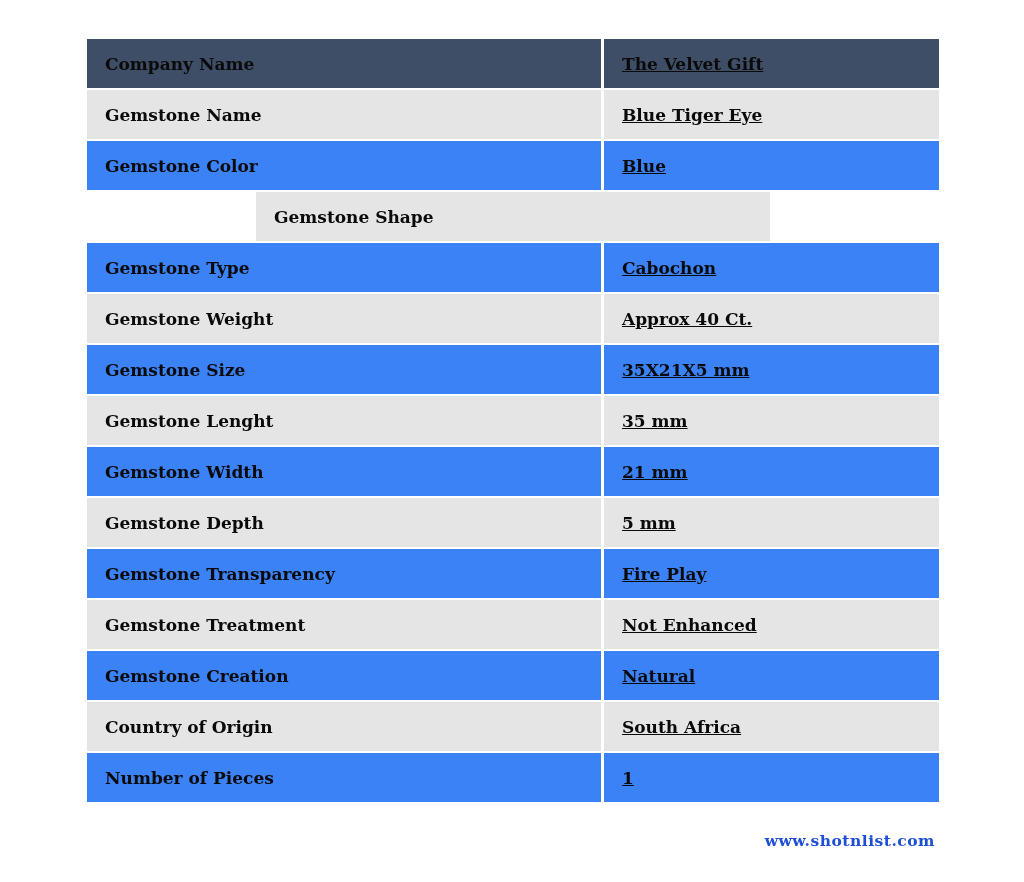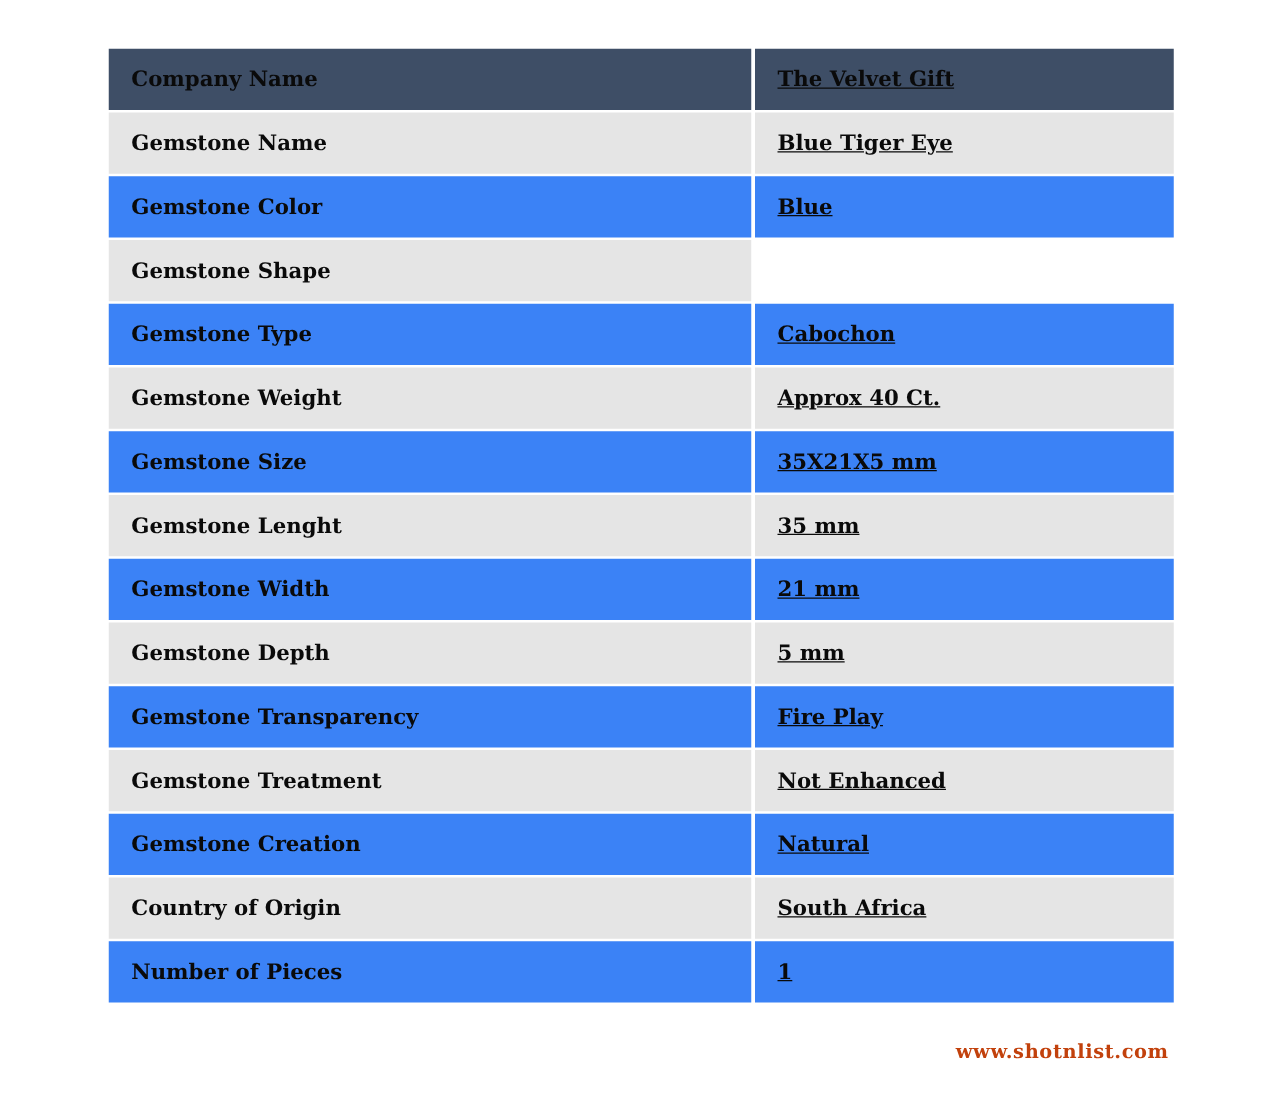--- a/index.html
+++ b/index.html
@@ -20,20 +20,21 @@
     top: 39px;
     width: 852px;
     display: flex;
     flex-direction: column;
     gap: 2px;
   }
   .row {
     display: flex;
     gap: 3px;
     height: 49px;
+    justify-content: center;
   }
   .cell {
     box-sizing: border-box;
     display: flex;
     align-items: center;
     padding-left: 18px;
     padding-right: 10px;
     font-weight: bold;
     font-size: 17px;
     color: #0a0a0a;
@@ -45,21 +46,21 @@
   .row.header .cell { background: #3e4e66; }
   .row.alt .cell { background: #e5e5e5; }
   .row.plain .cell { background: #3b82f6; }
   .watermark {
     position: absolute;
     top: 831px;
     right: 89px;
     font-weight: bold;
     font-size: 15.5px;
     letter-spacing: 0.5px;
-    color: #c2410c;
+    color: #1d4ed8;
   }
 </style>
 </head>
 <body>
 
 <div class="spec-table">
   <div class="row header">
     <div class="cell cell-label">Company Name</div>
     <div class="cell cell-value">The Velvet Gift</div>
   </div>

